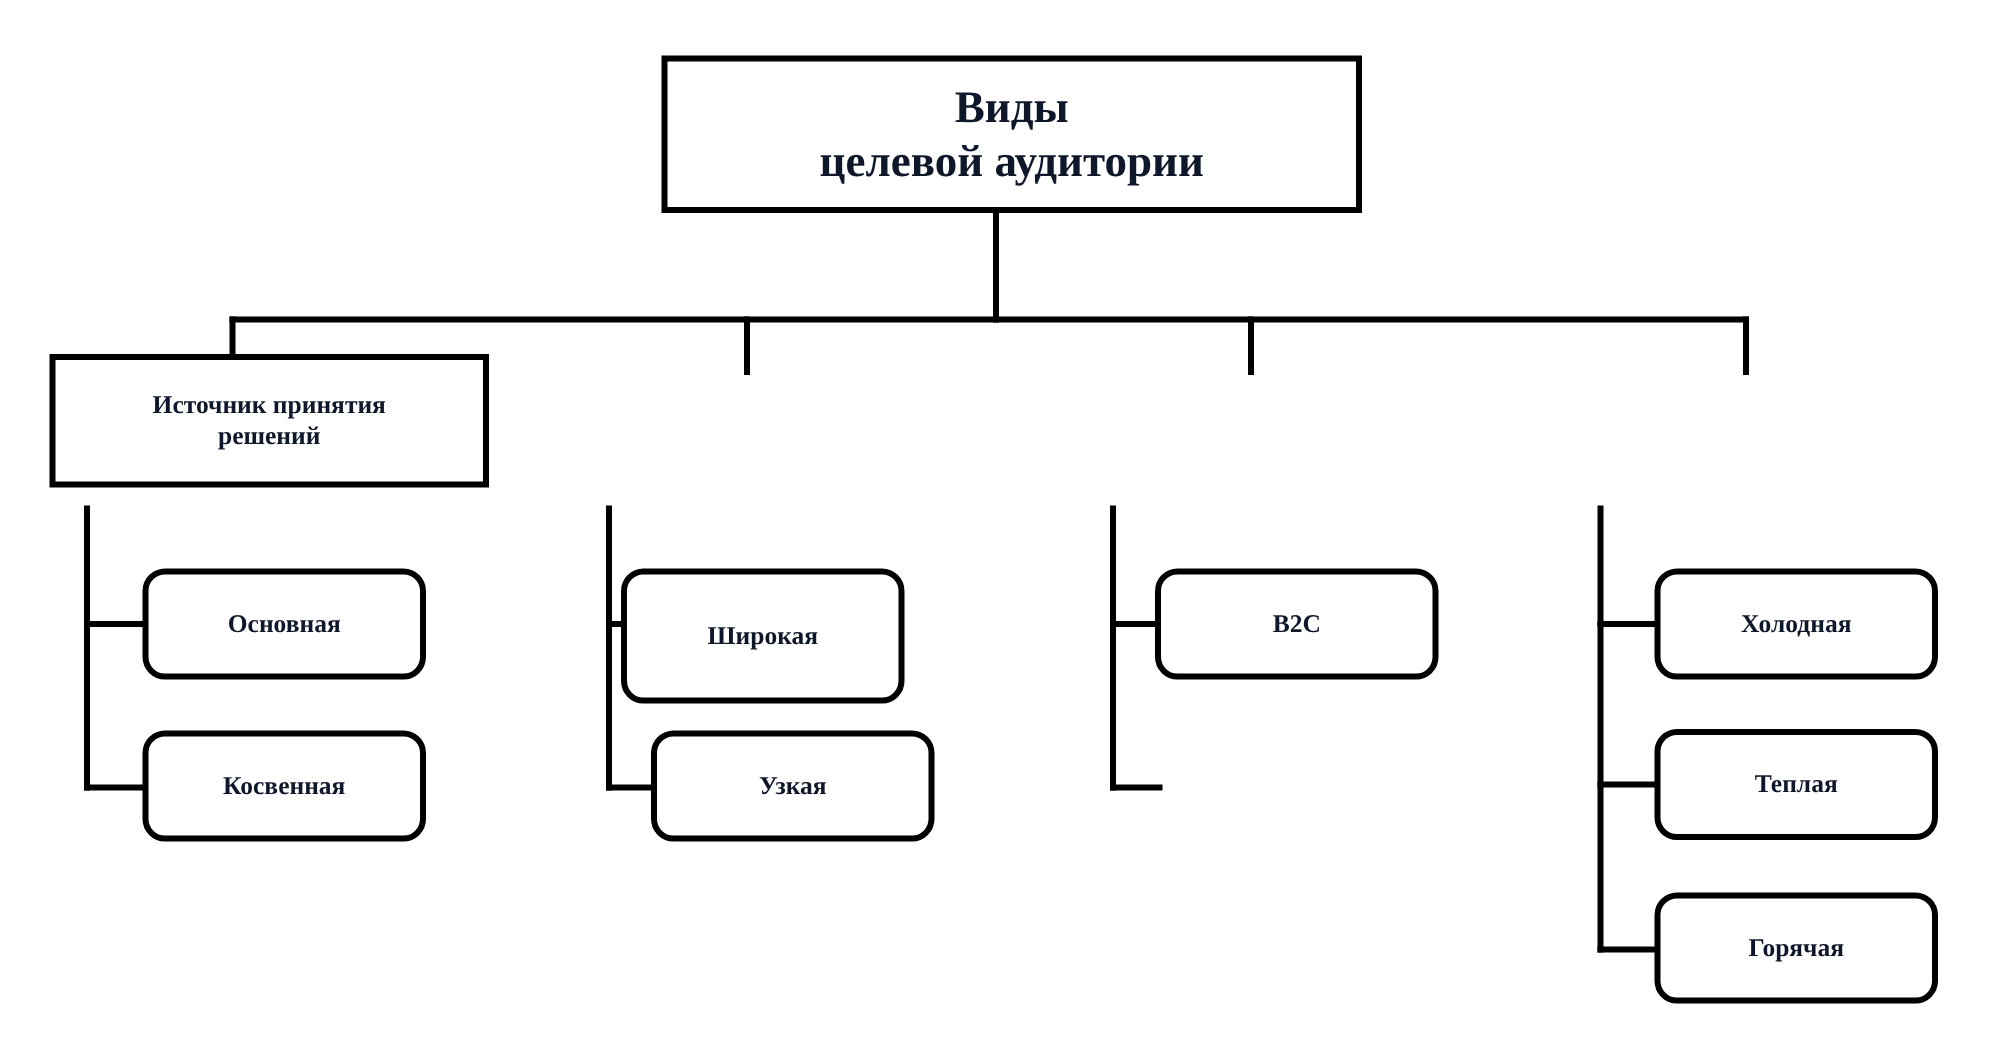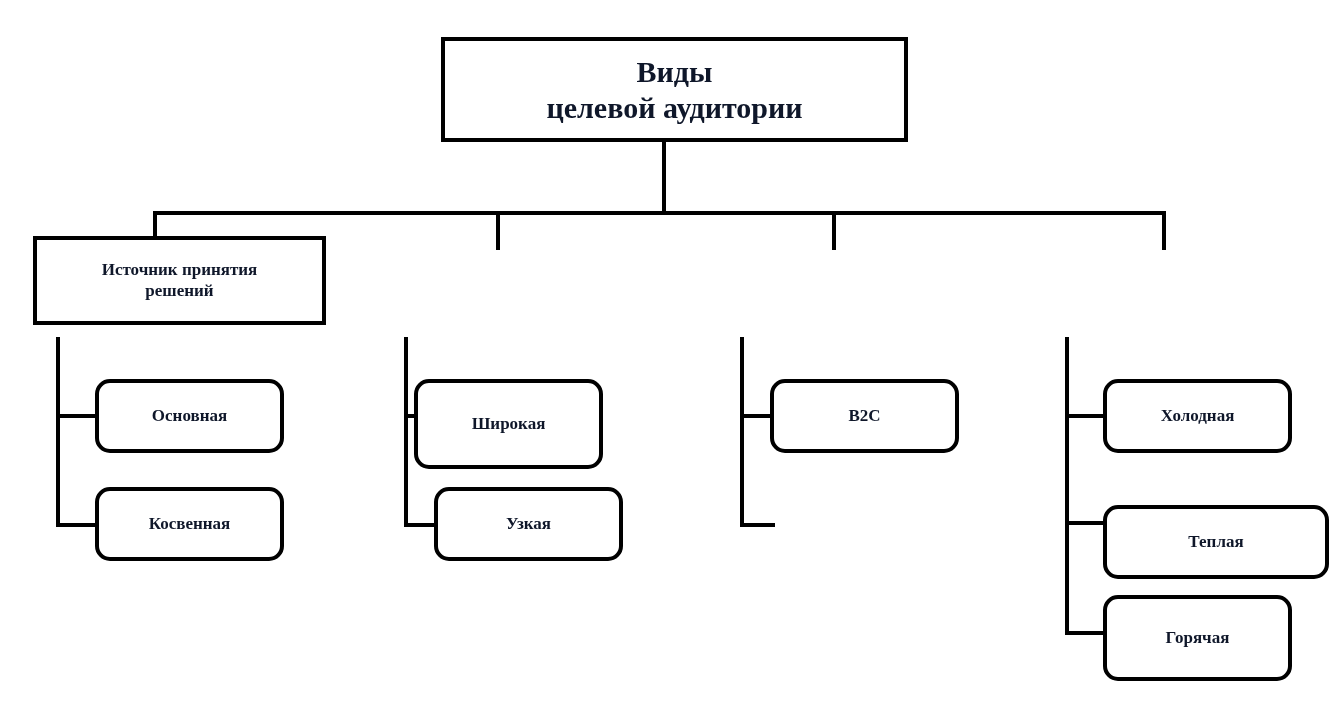--- a/index.html
+++ b/index.html
@@ -107,20 +107,20 @@
   </div>
 
   <div class="line v" style="left:1065px; top:337px; height:298px;"></div>
   <div class="line h" style="left:1065px; top:414px; width:43px;"></div>
   <div class="line h" style="left:1065px; top:521px; width:43px;"></div>
   <div class="line h" style="left:1065px; top:631px; width:43px;"></div>
 
   <div class="node leaf" style="left:1103px; top:379px; width:189px; height:74px;">
     <span>Холодная</span>
   </div>
-  <div class="node leaf" style="left:1103px; top:486px; width:226px; height:74px;margin-top:19px;">
+  <div class="node leaf" style="left:1103px; top:486px; width:189px; height:74px;">
     <span>Теплая</span>
   </div>
-  <div class="node leaf" style="left:1103px; top:595px; width:189px; height:86px;">
+  <div class="node leaf" style="left:1103px; top:595px; width:189px; height:74px;">
     <span>Горячая</span>
   </div>
 
 </div>
 
 </body></html>

